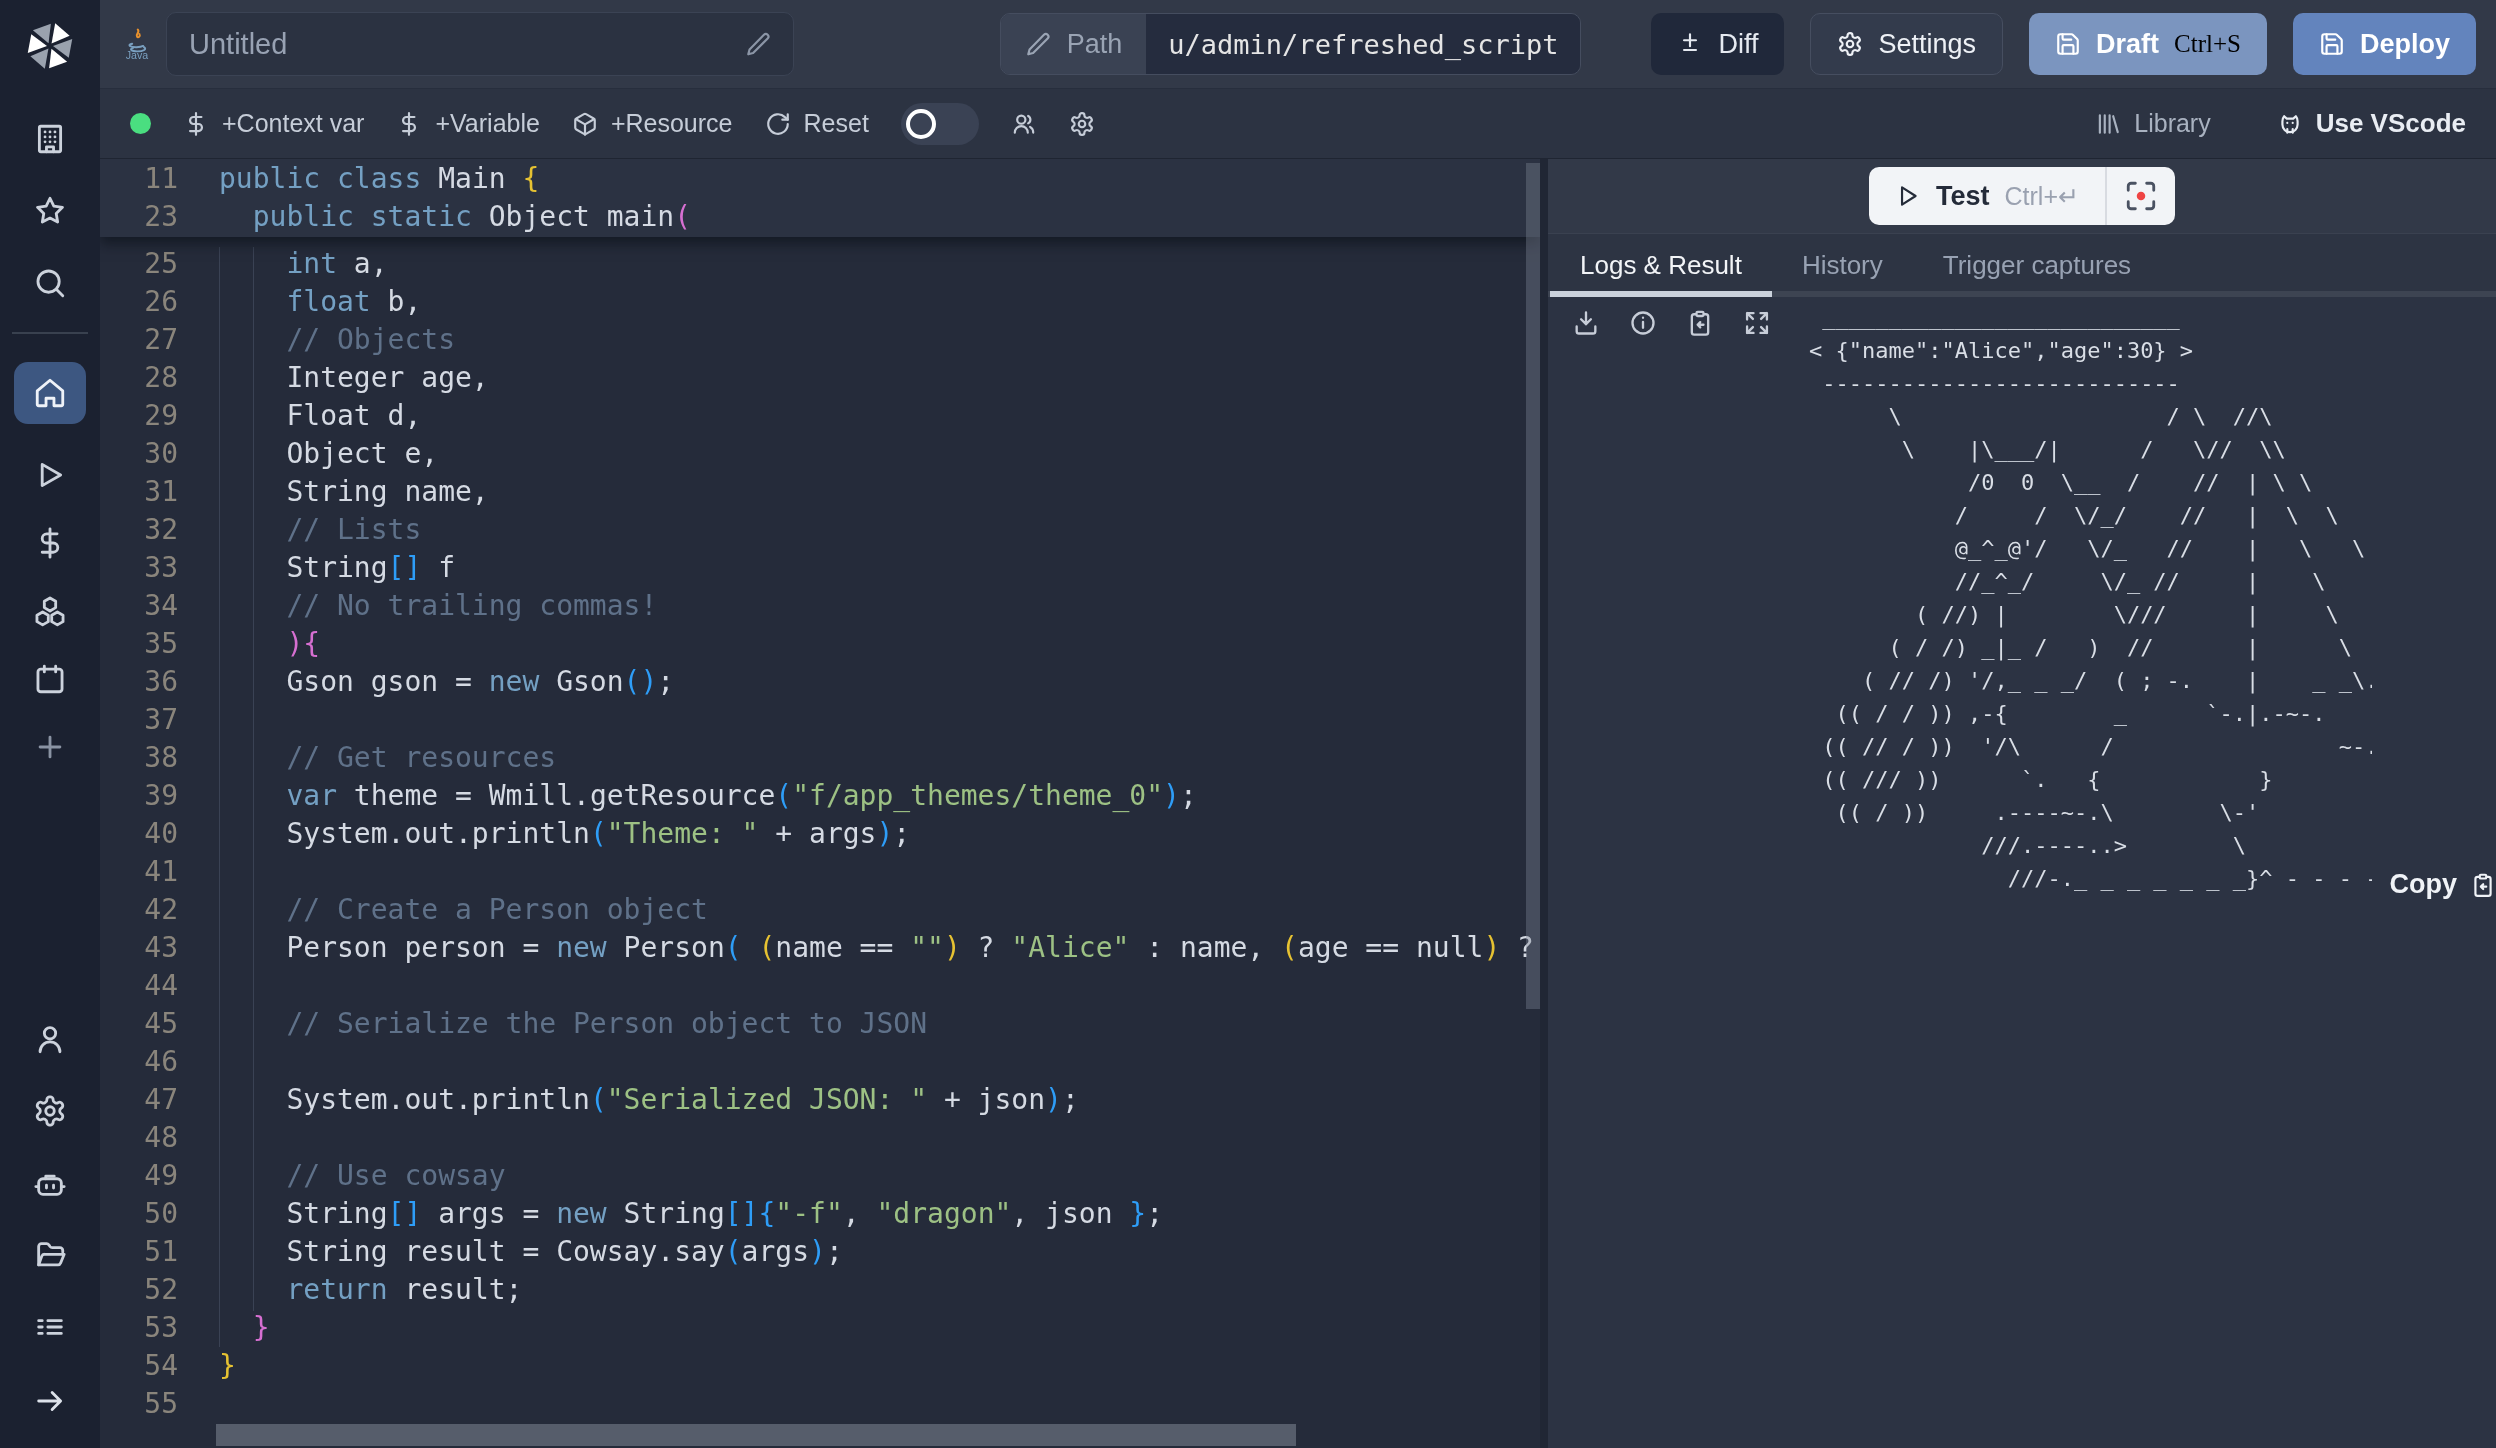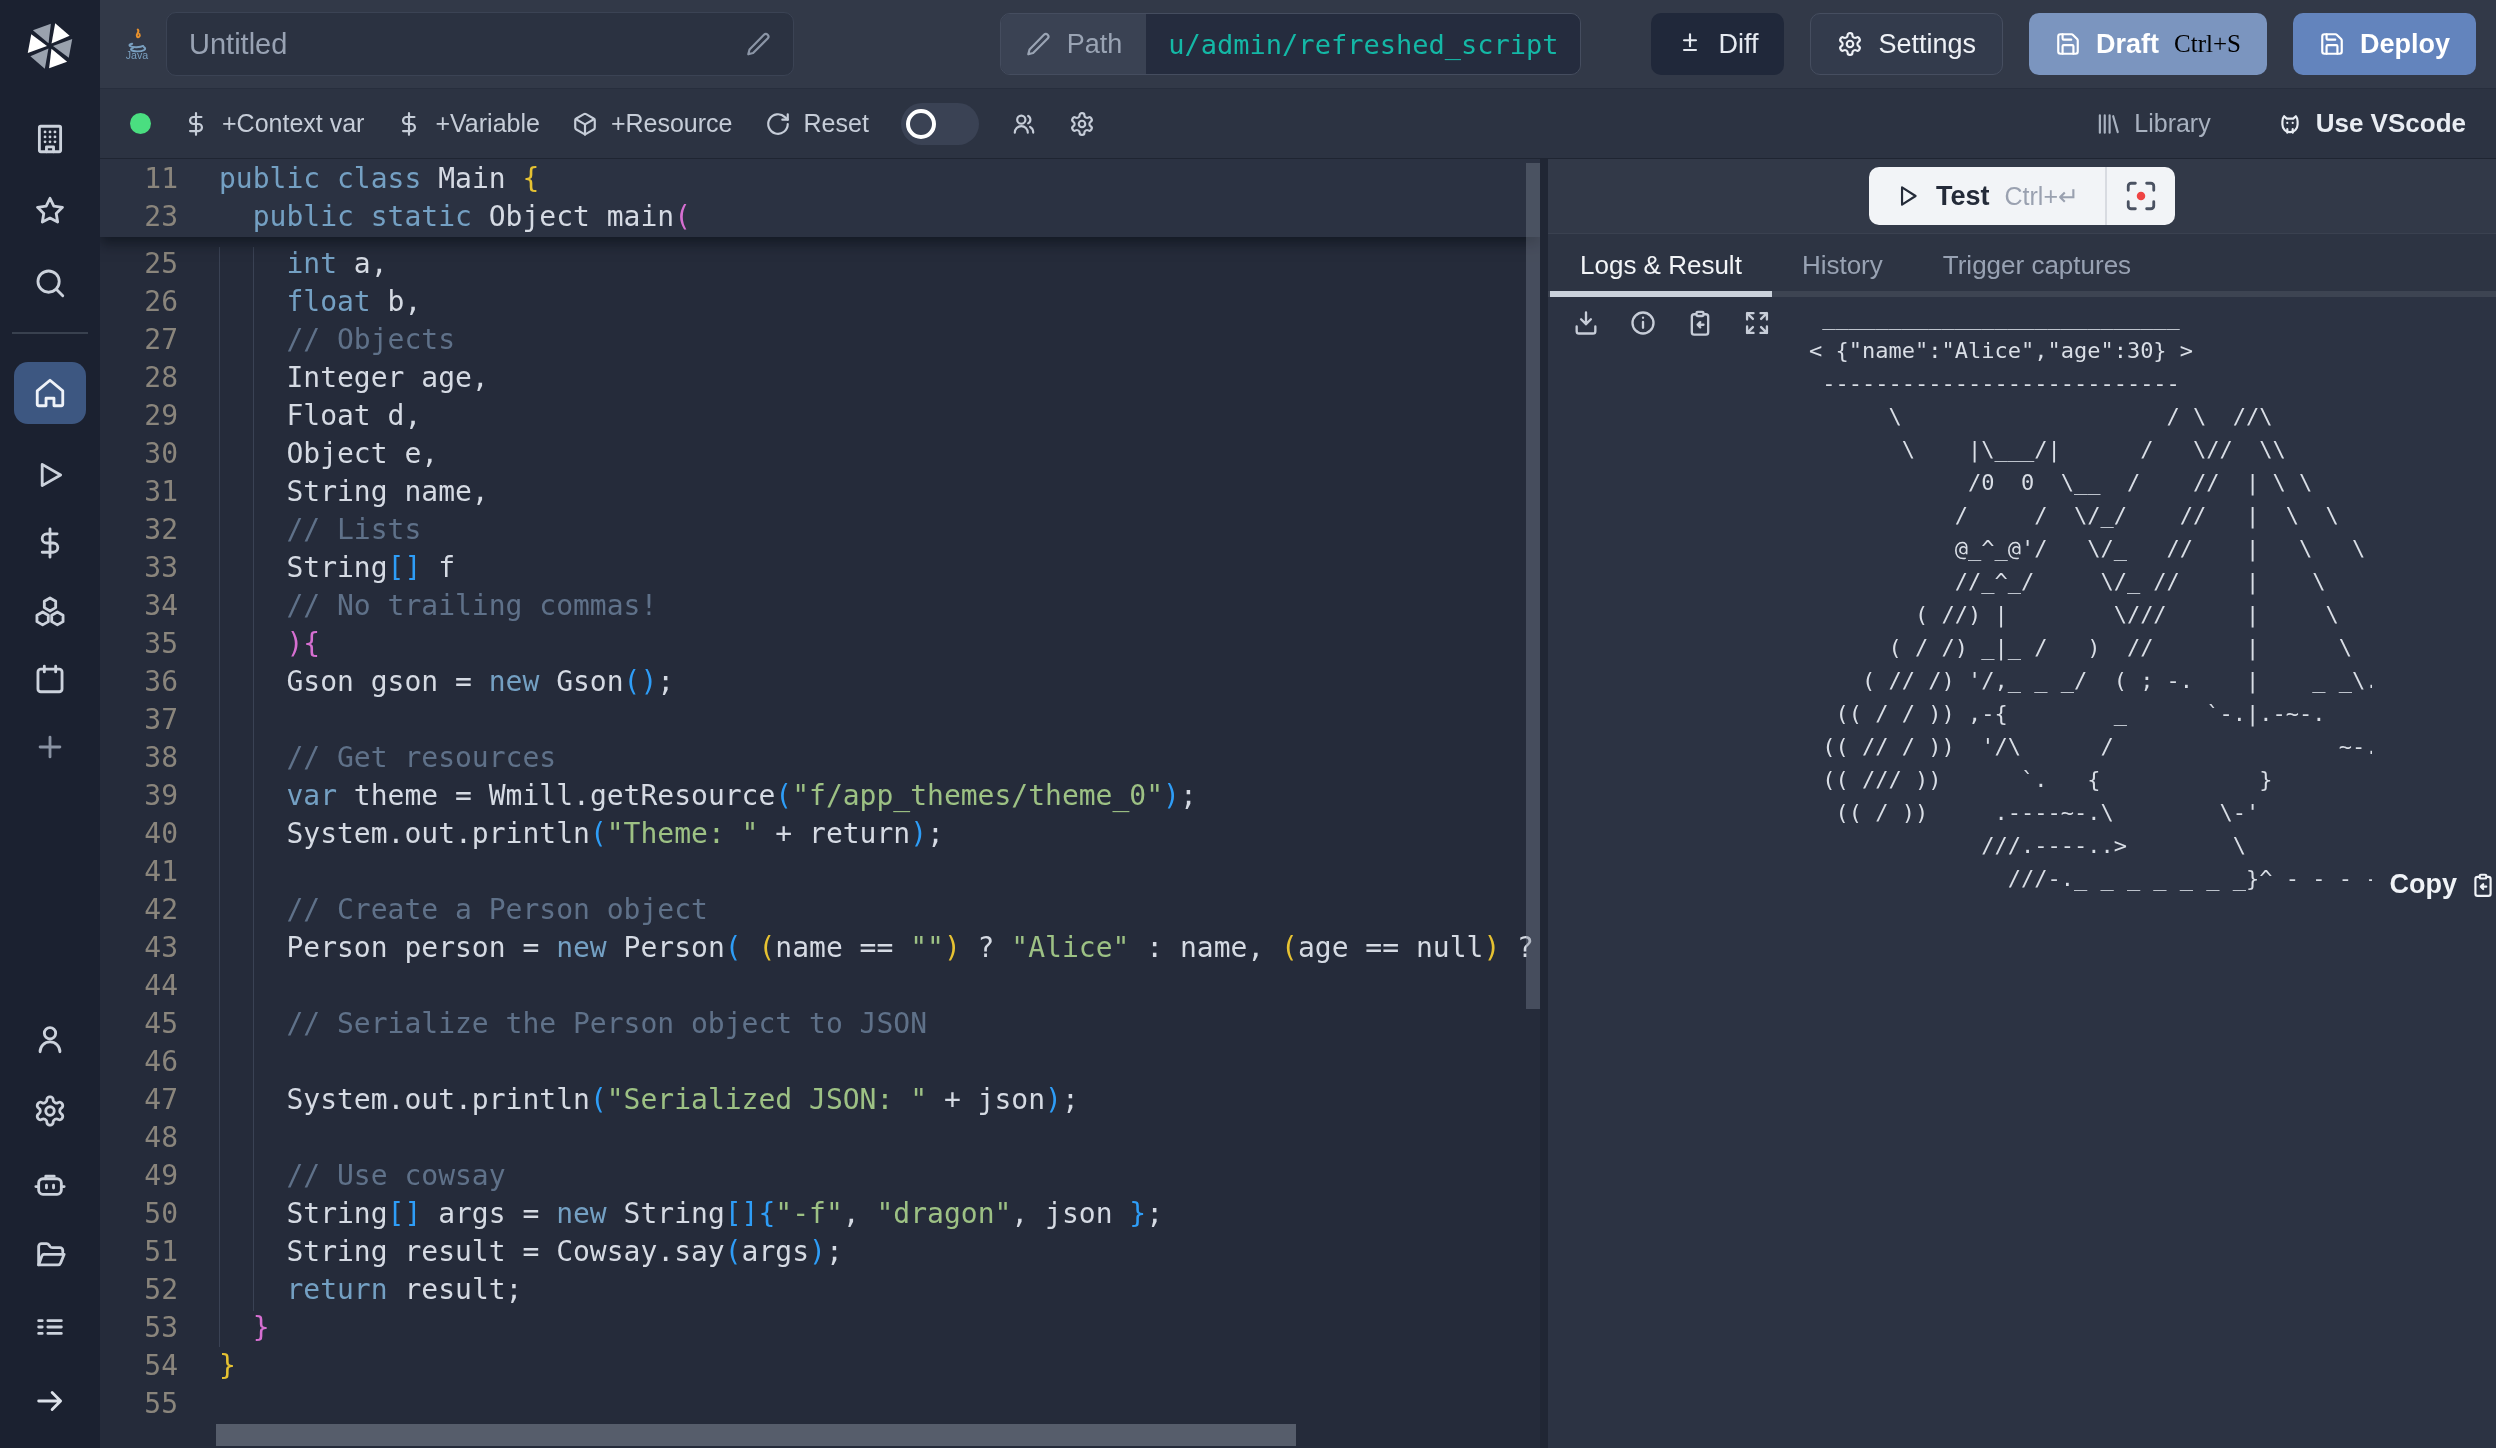--- a/index.html
+++ b/index.html
@@ -38,21 +38,21 @@
   .main{flex:1;display:flex;flex-direction:column;min-width:0}
   .topbar{height:88px;background:var(--topbar-bg);display:flex;align-items:center;padding:0 20px;gap:12px;flex-shrink:0}
   .java-ic{width:44px;height:52px}
   .name-wrap{width:628px;height:64px;border:1px solid #3b4354;background:#2b3241;border-radius:10px;
              display:flex;align-items:center;padding:0 22px;color:#98a2b3;font-size:29px}
   .name-wrap span{flex:1}
   .name-wrap .pen{color:#8b95a6}
   .tb-right{margin-left:auto;display:flex;align-items:center;gap:26px}
   .path-group{display:flex;height:62px;border:1px solid #454d5f;border-radius:10px;overflow:hidden;margin-right:44px}
   .path-label{display:flex;align-items:center;gap:16px;padding:0 24px;background:#3a4253;color:#9aa4b4;font-size:27px}
-  .path-value{display:flex;align-items:center;padding:0 22px;background:#252c3e;color:#14b8a6;
+  .path-value{display:flex;align-items:center;padding:0 22px;background:#252c3e;color:#e5e5e5;
               font-family:"DejaVu Sans Mono",monospace;font-size:27px}
   .btn{height:62px;border:none;border-radius:10px;display:inline-flex;align-items:center;gap:15px;font-size:27px;
        padding:0 26px;cursor:pointer;font-family:"Liberation Sans",sans-serif}
   .btn-diff{background:#20283a;color:#e6eaf1}
   .btn-settings{background:#333b4c;border:1px solid #464e60;color:#eef1f6}
   .btn-draft{background:var(--accent-draft);color:#fff;font-weight:700}
   .btn-draft kbd{color:#000000;font-weight:400;font-size:25px;font-family:Liberation Serif, serif}
   .btn-deploy{background:var(--accent-deploy);color:#fff;font-weight:700}
 
   .toolbar{height:70px;background:var(--toolbar-bg);display:flex;align-items:center;padding:0 30px;gap:32px;
@@ -362,21 +362,21 @@
             <div class="cline"><span class="ln">30</span><span class="ccode"><span class="tk-d">    Object e,</span></span></div>
             <div class="cline"><span class="ln">31</span><span class="ccode"><span class="tk-d">    String name,</span></span></div>
             <div class="cline"><span class="ln">32</span><span class="ccode"><span class="tk-d">    </span><span class="tk-c">// Lists</span></span></div>
             <div class="cline"><span class="ln">33</span><span class="ccode"><span class="tk-d">    String</span><span class="tk-b">[]</span><span class="tk-d"> f</span></span></div>
             <div class="cline"><span class="ln">34</span><span class="ccode"><span class="tk-d">    </span><span class="tk-c">// No trailing commas!</span></span></div>
             <div class="cline"><span class="ln">35</span><span class="ccode"><span class="tk-d">    </span><span class="tk-m">){</span></span></div>
             <div class="cline"><span class="ln">36</span><span class="ccode"><span class="tk-d">    Gson gson = </span><span class="tk-k">new</span><span class="tk-d"> Gson</span><span class="tk-b">()</span><span class="tk-d">;</span></span></div>
             <div class="cline"><span class="ln">37</span><span class="ccode"></span></div>
             <div class="cline"><span class="ln">38</span><span class="ccode"><span class="tk-d">    </span><span class="tk-c">// Get resources</span></span></div>
             <div class="cline"><span class="ln">39</span><span class="ccode"><span class="tk-d">    </span><span class="tk-k">var</span><span class="tk-d"> theme = Wmill.getResource</span><span class="tk-b">(</span><span class="tk-s">"f/app_themes/theme_0"</span><span class="tk-b">)</span><span class="tk-d">;</span></span></div>
-            <div class="cline"><span class="ln">40</span><span class="ccode"><span class="tk-d">    System.out.println</span><span class="tk-b">(</span><span class="tk-s">"Theme: "</span><span class="tk-d"> + return</span><span class="tk-b">)</span><span class="tk-d">;</span></span></div>
+            <div class="cline"><span class="ln">40</span><span class="ccode"><span class="tk-d">    System.out.println</span><span class="tk-b">(</span><span class="tk-s">"Theme: "</span><span class="tk-d"> + args</span><span class="tk-b">)</span><span class="tk-d">;</span></span></div>
             <div class="cline"><span class="ln">41</span><span class="ccode"></span></div>
             <div class="cline"><span class="ln">42</span><span class="ccode"><span class="tk-d">    </span><span class="tk-c">// Create a Person object</span></span></div>
             <div class="cline"><span class="ln">43</span><span class="ccode"><span class="tk-d">    Person person = </span><span class="tk-k">new</span><span class="tk-d"> Person</span><span class="tk-b">(</span><span class="tk-d"> </span><span class="tk-y">(</span><span class="tk-d">name == </span><span class="tk-s">""</span><span class="tk-y">)</span><span class="tk-d"> ? </span><span class="tk-s">"Alice"</span><span class="tk-d"> : name, </span><span class="tk-y">(</span><span class="tk-d">age == null</span><span class="tk-y">)</span><span class="tk-d"> ?</span></span></div>
             <div class="cline"><span class="ln">44</span><span class="ccode"></span></div>
             <div class="cline"><span class="ln">45</span><span class="ccode"><span class="tk-d">    </span><span class="tk-c">// Serialize the Person object to JSON</span></span></div>
             <div class="cline"><span class="ln">46</span></div>
             <div class="cline"><span class="ln">47</span><span class="ccode"><span class="tk-d">    System.out.println</span><span class="tk-b">(</span><span class="tk-s">"Serialized JSON: "</span><span class="tk-d"> + json</span><span class="tk-b">)</span><span class="tk-d">;</span></span></div>
             <div class="cline"><span class="ln">48</span><span class="ccode"></span></div>
             <div class="cline"><span class="ln">49</span><span class="ccode"><span class="tk-d">    </span><span class="tk-c">// Use cowsay</span></span></div>
             <div class="cline"><span class="ln">50</span><span class="ccode"><span class="tk-d">    String</span><span class="tk-b">[]</span><span class="tk-d"> args = </span><span class="tk-k">new</span><span class="tk-d"> String</span><span class="tk-b">[]{</span><span class="tk-s">"-f"</span><span class="tk-d">, </span><span class="tk-s">"dragon"</span><span class="tk-d">, json </span><span class="tk-b">}</span><span class="tk-d">;</span></span></div>

